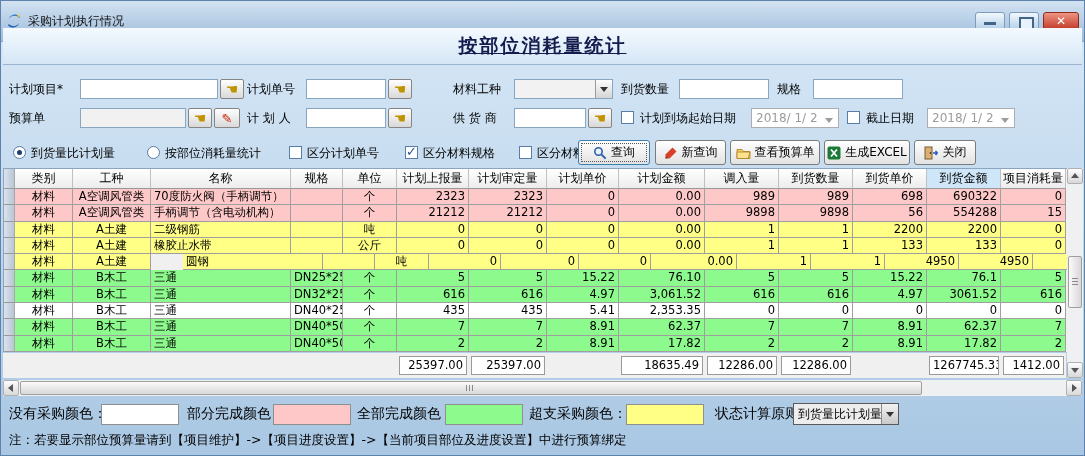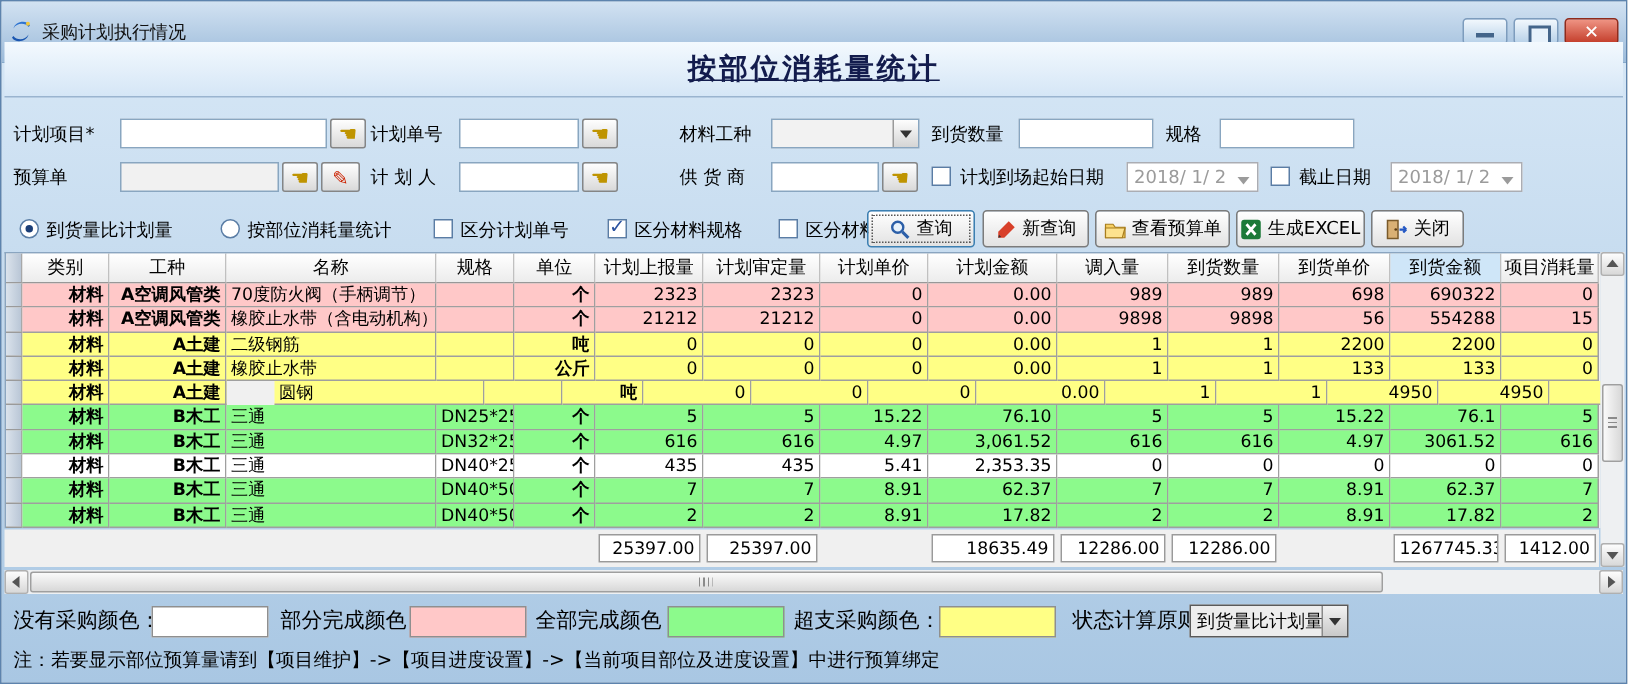--- a/index.html
+++ b/index.html
@@ -67,21 +67,21 @@
   .thead { display:flex; height:20px; }
   .selstub, .rowsel { width:11px; flex:0 0 11px; border-right:1px solid #a8a8a8;
     border-bottom:1px solid #9a9a9a; background:linear-gradient(90deg,#dbe3ec,#b9c6d6); }
   .th { height:20px; flex:0 0 auto; background:linear-gradient(#ffffff,#ececec);
     border-right:1px solid #c0c0c0; border-bottom:1px solid #989898; font-size:12px;
     text-align:center; line-height:19px; overflow:hidden; white-space:nowrap; }
   .th.sorted { background:#cfe6f8; }
   .trow { display:flex; height:16.3px; }
   .td { flex:0 0 auto; border-right:1px solid #9f9f9f; border-bottom:1px solid #9f9f9f;
     font-size:11.5px; line-height:14.5px; padding:0 3px; overflow:hidden; white-space:nowrap; }
-  .ctr { text-align:right;font-weight:bold; } .lft { text-align:left; } .rgt { text-align:right; }
+  .ctr { text-align:center; } .lft { text-align:left; } .rgt { text-align:right; }
   .c0{width:58px}.c1{width:78px}.c2{width:140px}.c3{width:52px}.c4{width:54px}
   .c5{width:72px}.c6{width:78px}.c7{width:72px}.c8{width:86px}.c9{width:74px}
   .c10{width:74px}.c11{width:74px}.c12{width:74px}.c13{width:65px}
 
   
   .totband { position:absolute; left:2px; top:352px; width:1063px; height:25px; background:#f0f0f0; }
   .tot { position:absolute; top:3px; height:19px; border:1px solid #9a9a9a; background:#fff;
     font-size:11.5px; line-height:17px; text-align:right; padding:0 3px; overflow:hidden; white-space:nowrap; }
   .t5{left:396px;width:68px}.t6{left:468px;width:74px}.t8{left:618px;width:82px}
   .t9{left:704px;width:70px}.t10{left:778px;width:70px}
@@ -274,21 +274,21 @@
           <div class="td c9 rgt" style="background: rgb(255, 200, 200);">989</div>
           <div class="td c10 rgt" style="background: rgb(255, 200, 200);">989</div>
           <div class="td c11 rgt" style="background: rgb(255, 200, 200);">698</div>
           <div class="td c12 rgt" style="background: rgb(255, 200, 200);">690322</div>
           <div class="td c13 rgt" style="background: rgb(255, 200, 200);">0</div>
         </div>
         <div class="trow">
           <div class="rowsel"></div>
           <div class="td c0 ctr" style="background: rgb(255, 200, 200);">材料</div>
           <div class="td c1 ctr" style="background: rgb(255, 200, 200);">A空调风管类</div>
-          <div class="td c2 lft" style="background: rgb(255, 200, 200);">橡胶止水带（含电动机构）</div>
+          <div class="td c2 lft" style="background: rgb(255, 200, 200);">手柄调节（含电动机构）</div>
           <div class="td c3 lft" style="background: rgb(255, 200, 200);"></div>
           <div class="td c4 ctr" style="background: rgb(255, 200, 200);">个</div>
           <div class="td c5 rgt" style="background: rgb(255, 200, 200);">21212</div>
           <div class="td c6 rgt" style="background: rgb(255, 200, 200);">21212</div>
           <div class="td c7 rgt" style="background: rgb(255, 200, 200);">0</div>
           <div class="td c8 rgt" style="background: rgb(255, 200, 200);">0.00</div>
           <div class="td c9 rgt" style="background: rgb(255, 200, 200);">9898</div>
           <div class="td c10 rgt" style="background: rgb(255, 200, 200);">9898</div>
           <div class="td c11 rgt" style="background: rgb(255, 200, 200);">56</div>
           <div class="td c12 rgt" style="background: rgb(255, 200, 200);">554288</div>

